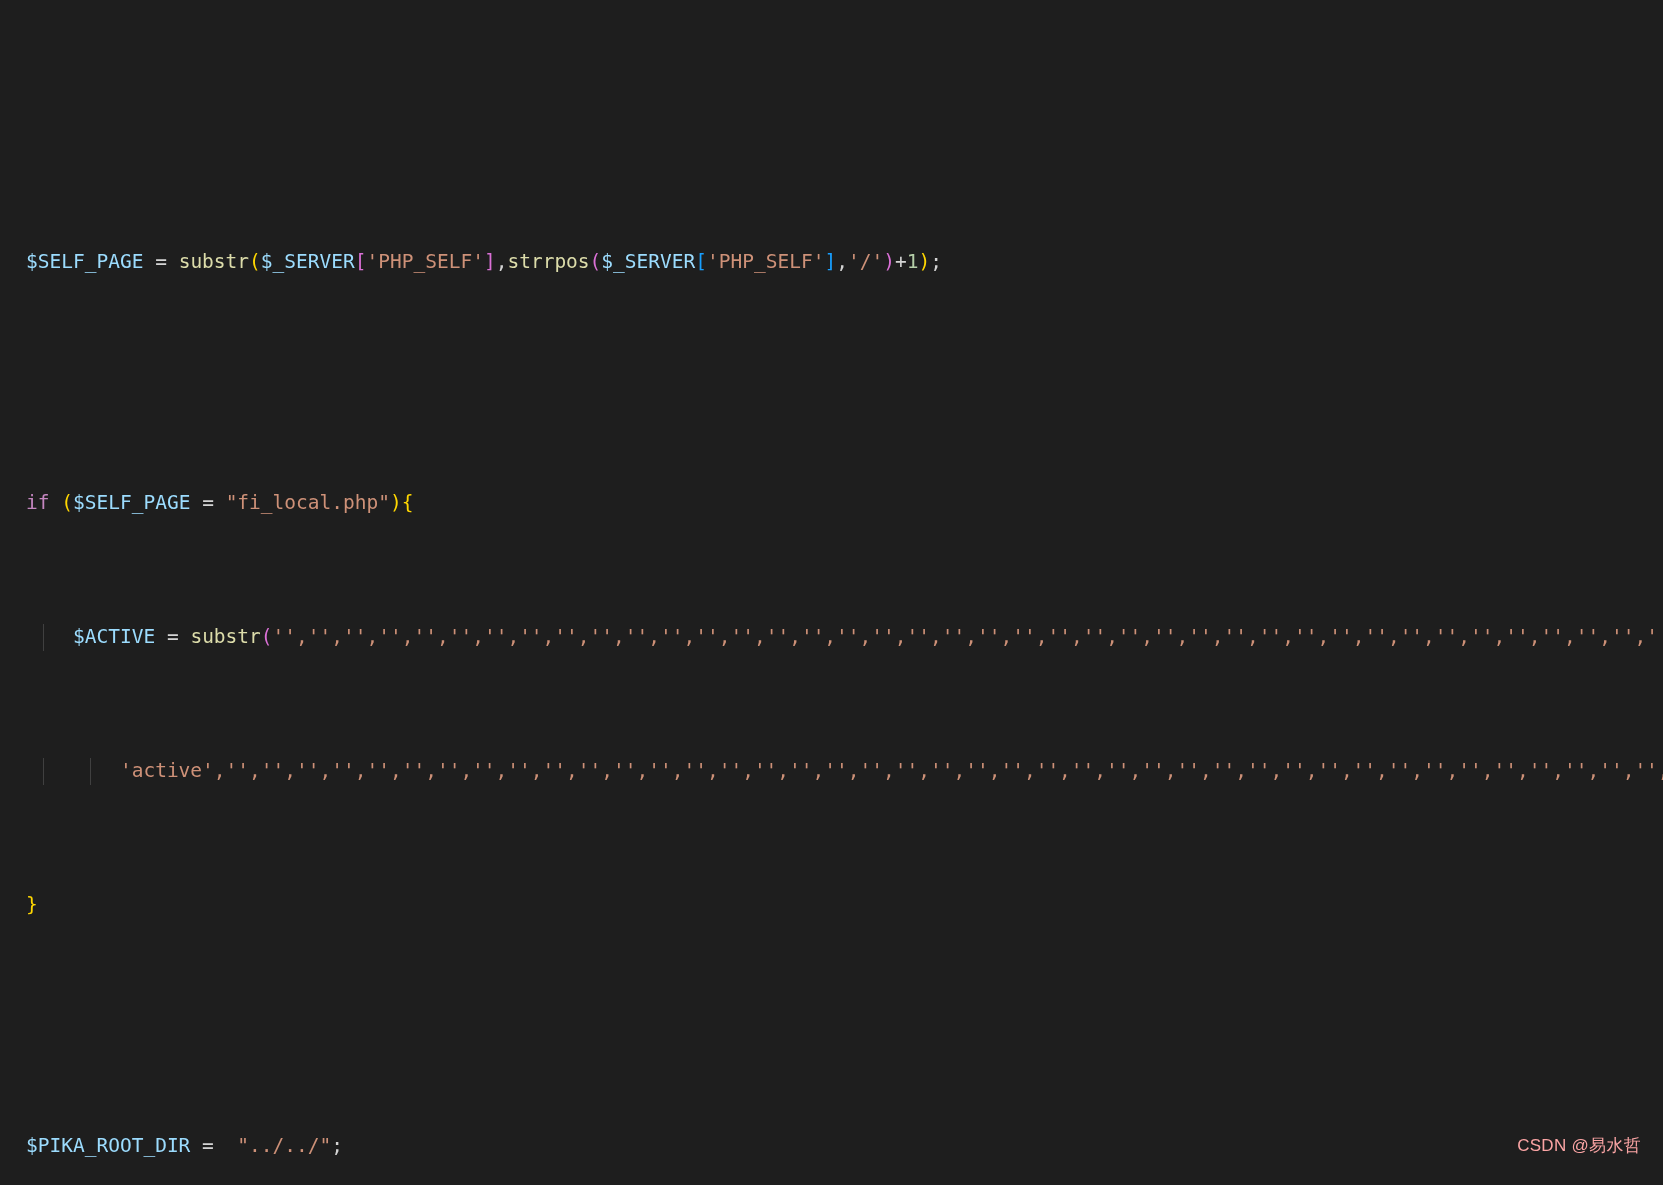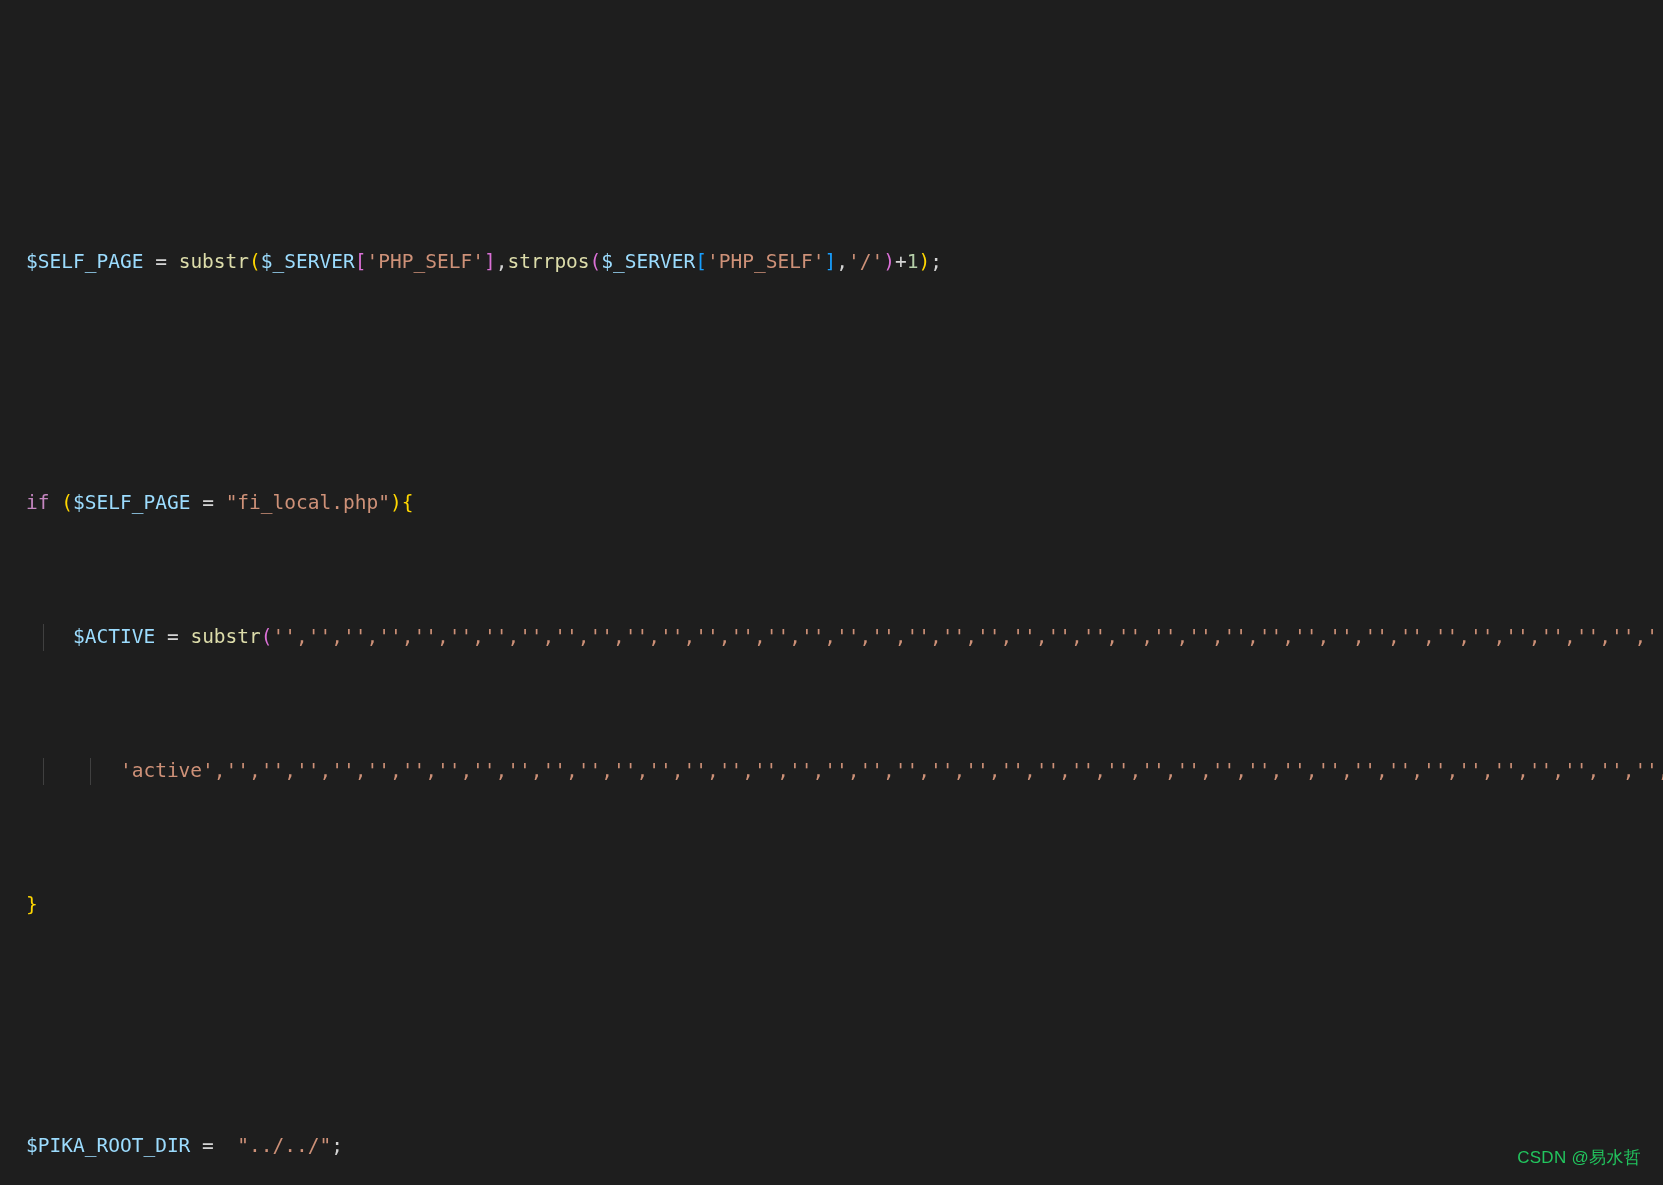--- a/index.html
+++ b/index.html
@@ -55,22 +55,22 @@
   .kw  { color: #c586c0; margin-top: 18px; }  
   .num { color: #b5cea8; }  
   .op  { color: #d4d4d4; }  
   .pun-y { color: #ffd700; }   
   .pun-m { color: #da70d6; }   
   .pun-b { color: #179fff; }
 
   .watermark {
     position: absolute;
     right: 22px;
-    bottom: 16px;
-    color: #22c55e;
+    bottom: 28px;
+    color: #fca5a5;
     font-family: "Liberation Sans", sans-serif;
     font-size: 17px;
     letter-spacing: 0.3px;
   }
 </style>
 </head>
 <body>
 
 <div id="editor">
   <div class="code">

